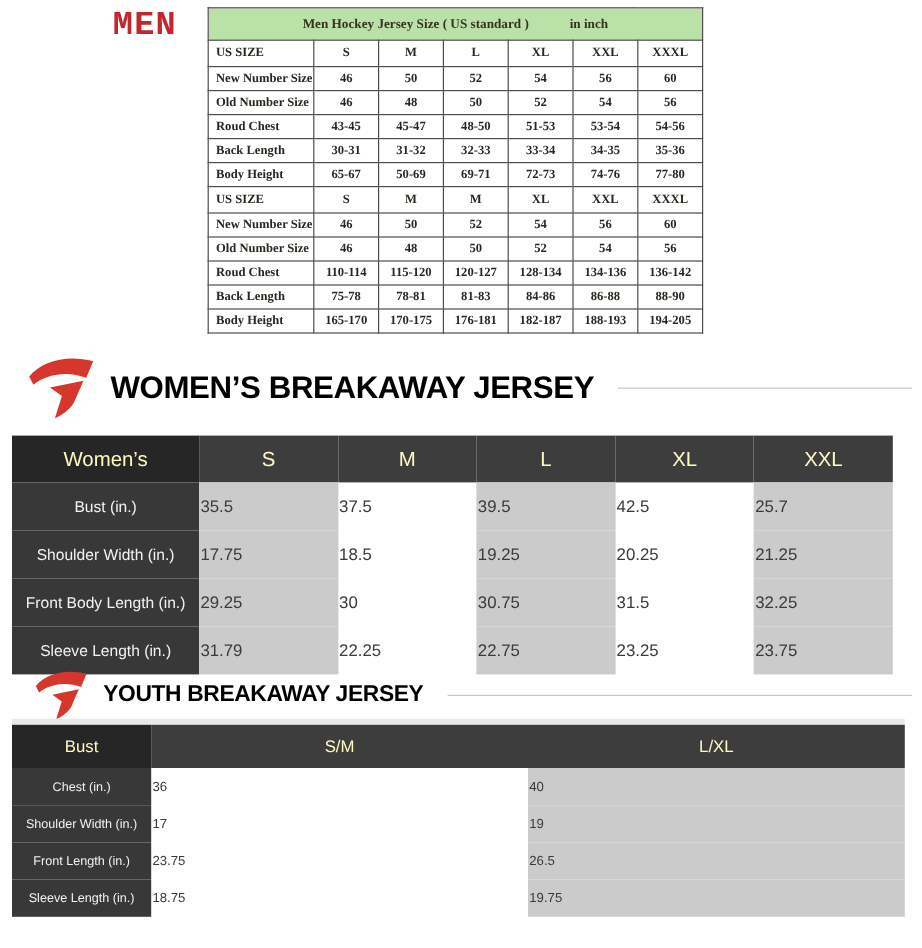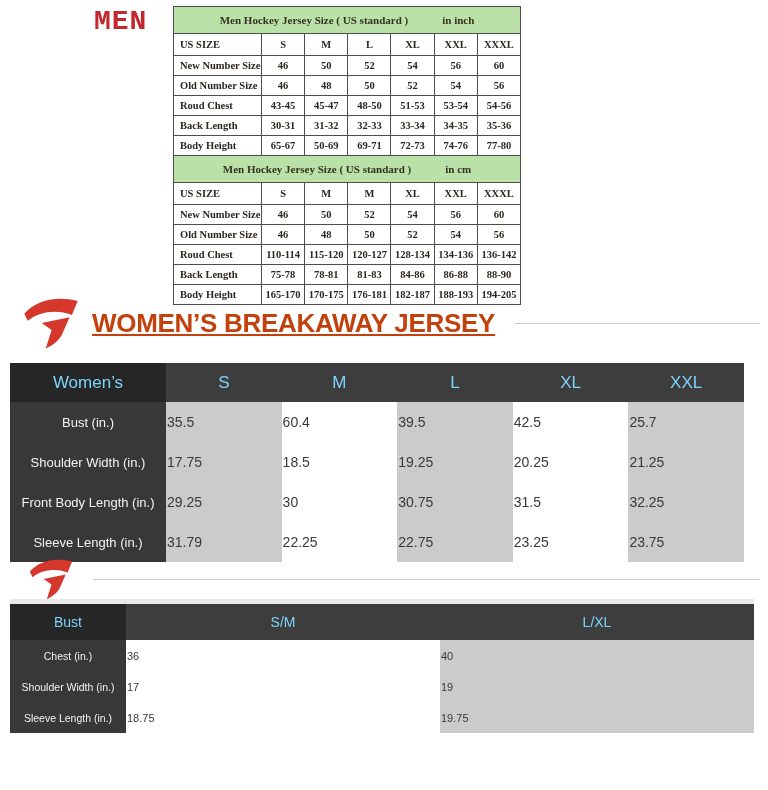--- a/index.html
+++ b/index.html
@@ -8,57 +8,57 @@
     font-family:"Liberation Sans", sans-serif;overflow:hidden;
   }
 
   
   .men-title{
     position:absolute;left:94px;top:6px;
     font-size:28px;font-weight:bold;letter-spacing:1px;color:#c2272e;
     font-family:Liberation Mono, monospace;
   }
   .men-table{
-    position:absolute;left:173px;top:6px;width:348px;
+    position:absolute;left:173px;top:6px;width:413px;
     border-collapse:collapse;table-layout:fixed;
     font-family:"Liberation Serif", serif;
     font-size:10.5px;font-weight:bold;color:#2b2620;
   }
   .men-table td{
     border:1px solid #4d4d4d;height:19px;text-align:center;
     padding:0 2px;overflow:hidden;white-space:nowrap;
   }
   .men-table col.lblcol{width:88px;}
   .men-table td.rowlabel{text-align:left;padding-left:6px;}
   .men-table tr.green-header td{
     background:#b9e1a8;height:26px;color:#37321f;font-size:11px;
   }
   .men-table tr.green-header .unit{margin-left:34px;}
   .men-table tr.size-row td{height:21px;}
 
   
   .sec-head{position:absolute;display:flex;align-items:center;}
   .sec-head .flag{flex:none;}
   .sec-title{
-    font-weight:bold;color:#c2410c;letter-spacing:-0.3px;
-    white-space:nowrap;font-family:"Liberation Sans", sans-serif;text-decoration:underline;
+    font-weight:bold;color:#000000;letter-spacing:-0.3px;
+    white-space:nowrap;font-family:"Liberation Sans", sans-serif;
   }
   .sec-rule{flex:1;height:0;border-top:1.5px solid #c9c9c9;margin-left:20px;}
   #women-head{left:22px;top:294px;width:738px;}
   #women-head .sec-title{font-size:26px;margin-left:12px;}
   #youth-head{left:28px;top:556px;width:732px;}
   #youth-head .sec-title{font-size:19px;margin-left:12px;}
 
   
   .dark-table{
     position:absolute;border-collapse:collapse;table-layout:fixed;
     font-family:"Liberation Sans", sans-serif;color:#3a3a3a;
   }
   .dark-table th{
-    background:#3d3d3d;color:#7dd3fc;font-weight:normal;text-align:center;margin-top:48px;
+    background:#3d3d3d;color:#fef9c3;font-weight:normal;text-align:center;margin-top:48px;
   }
   .dark-table th.corner{background:#262626;}
   .dark-table td{}
   .dark-table td.rowlabel{
     background:#383838;color:#f2f2f2;text-align:center;
   }
   .dark-table td.shade{background:#cbcbcb;}
 
   #women-table{left:10px;top:363px;width:734px;font-size:14px;}
   #women-table th{height:37px;font-size:17px;}
@@ -142,23 +142,20 @@
         </tr>
         <tr>
           <td class="rowlabel">Body Height</td>
           <td>65-67</td>
           <td>50-69</td>
           <td>69-71</td>
           <td>72-73</td>
           <td>74-76</td>
           <td>77-80</td>
         </tr>
-        <tr class="green-header">
-          <td colspan="7"><span>Men Hockey Jersey Size ( US standard )</span><span class="unit">in cm</span></td>
-        </tr>
         <tr class="size-row">
           <td class="rowlabel">US SIZE</td>
           <td>S</td>
           <td>M</td>
           <td>M</td>
           <td>XL</td>
           <td>XXL</td>
           <td>XXXL</td>
         </tr>
         <tr>
@@ -233,21 +230,21 @@
         <th class="corner">Women’s</th>
         <th>S</th>
         <th>M</th>
         <th>L</th>
         <th>XL</th>
         <th>XXL</th>
       </tr>
       <tr>
         <td class="rowlabel">Bust (in.)</td>
         <td class="shade">35.5</td>
-        <td>60.4</td>
+        <td>37.5</td>
         <td class="shade">39.5</td>
         <td>42.5</td>
         <td class="shade">25.7</td>
       </tr>
       <tr>
         <td class="rowlabel">Shoulder Width (in.)</td>
         <td class="shade">17.75</td>
         <td>18.5</td>
         <td class="shade">19.25</td>
         <td>20.25</td>
@@ -270,20 +267,21 @@
         <td class="shade">23.75</td>
       </tr>
     </tbody>
 </table>
 
 <div class="sec-head" id="youth-head">
   <svg class="flag" width="46" height="46" viewBox="0 0 100 100">
     <path d="M4 34 C 22 12, 58 2, 96 12 L 86 36 C 60 26, 30 30, 10 46 Z" fill="#d5372c"></path>
     <path d="M34 50 L 82 40 L 68 72 C 61 83, 50 90, 41 94 L 51 62 Z" fill="#d5372c"></path>
   </svg>
+  <span class="sec-title">YOUTH BREAKAWAY JERSEY</span>
   <span class="sec-rule"></span>
 </div>
 
 <div id="youth-strip"></div>
 <table class="dark-table" id="youth-table">
   <colgroup>
       <col class="lblcol">
       <col>
       <col>
     </colgroup>
@@ -297,18 +295,23 @@
         <td class="rowlabel">Chest (in.)</td>
         <td>36</td>
         <td class="shade">40</td>
       </tr>
       <tr>
         <td class="rowlabel">Shoulder Width (in.)</td>
         <td>17</td>
         <td class="shade">19</td>
       </tr>
       <tr>
+        <td class="rowlabel">Front Length (in.)</td>
+        <td>23.75</td>
+        <td class="shade">26.5</td>
+      </tr>
+      <tr>
         <td class="rowlabel">Sleeve Length (in.)</td>
         <td>18.75</td>
         <td class="shade">19.75</td>
       </tr>
     </tbody>
 </table>
 
 </body></html>

